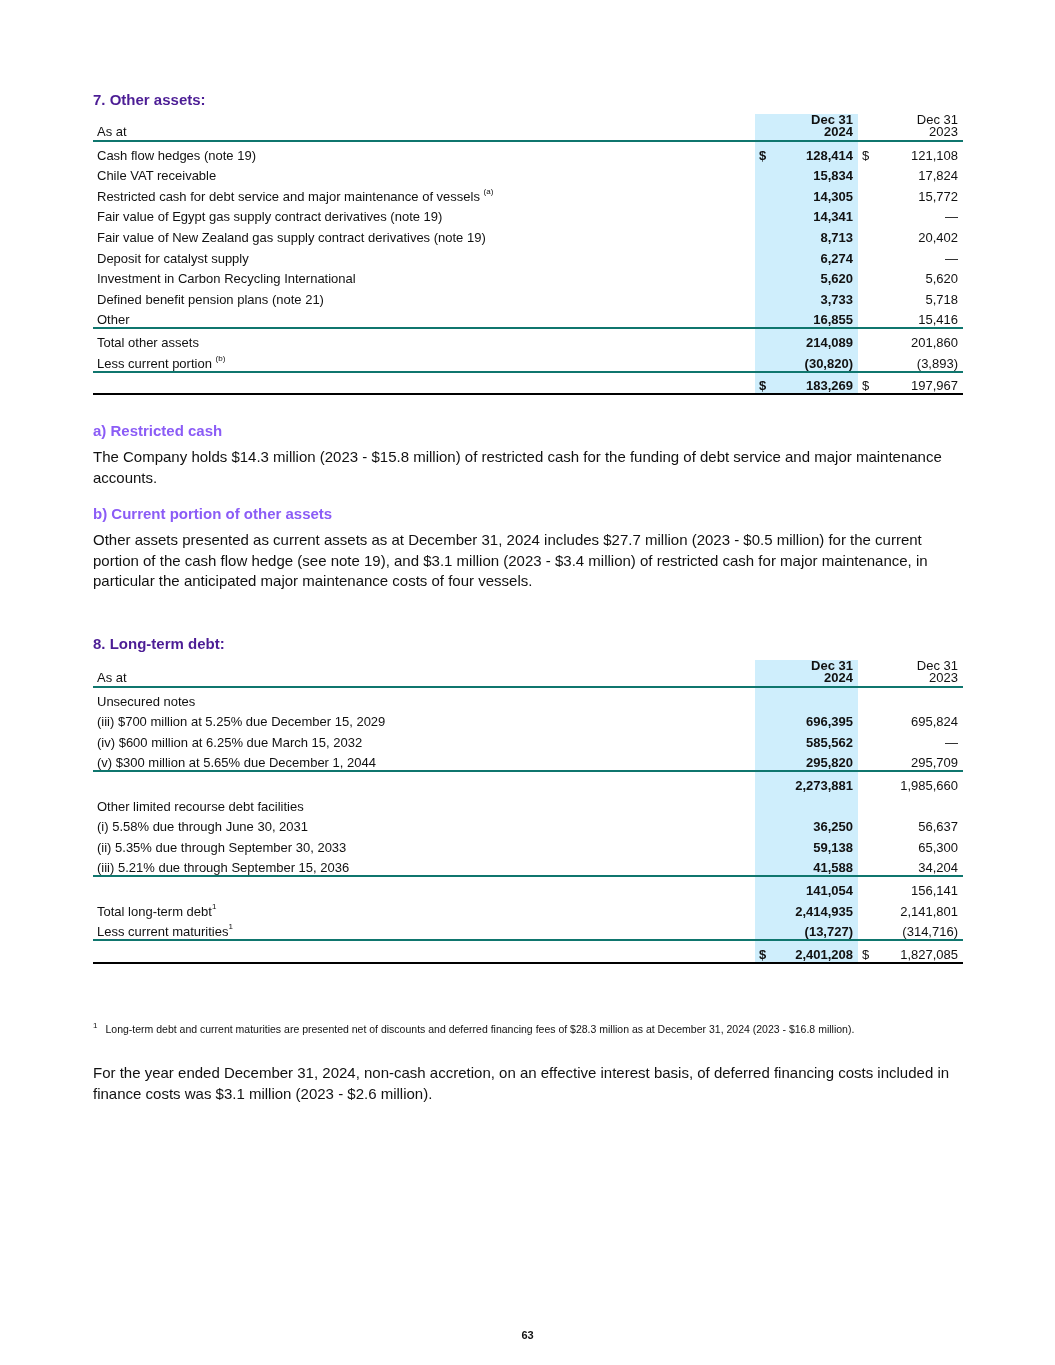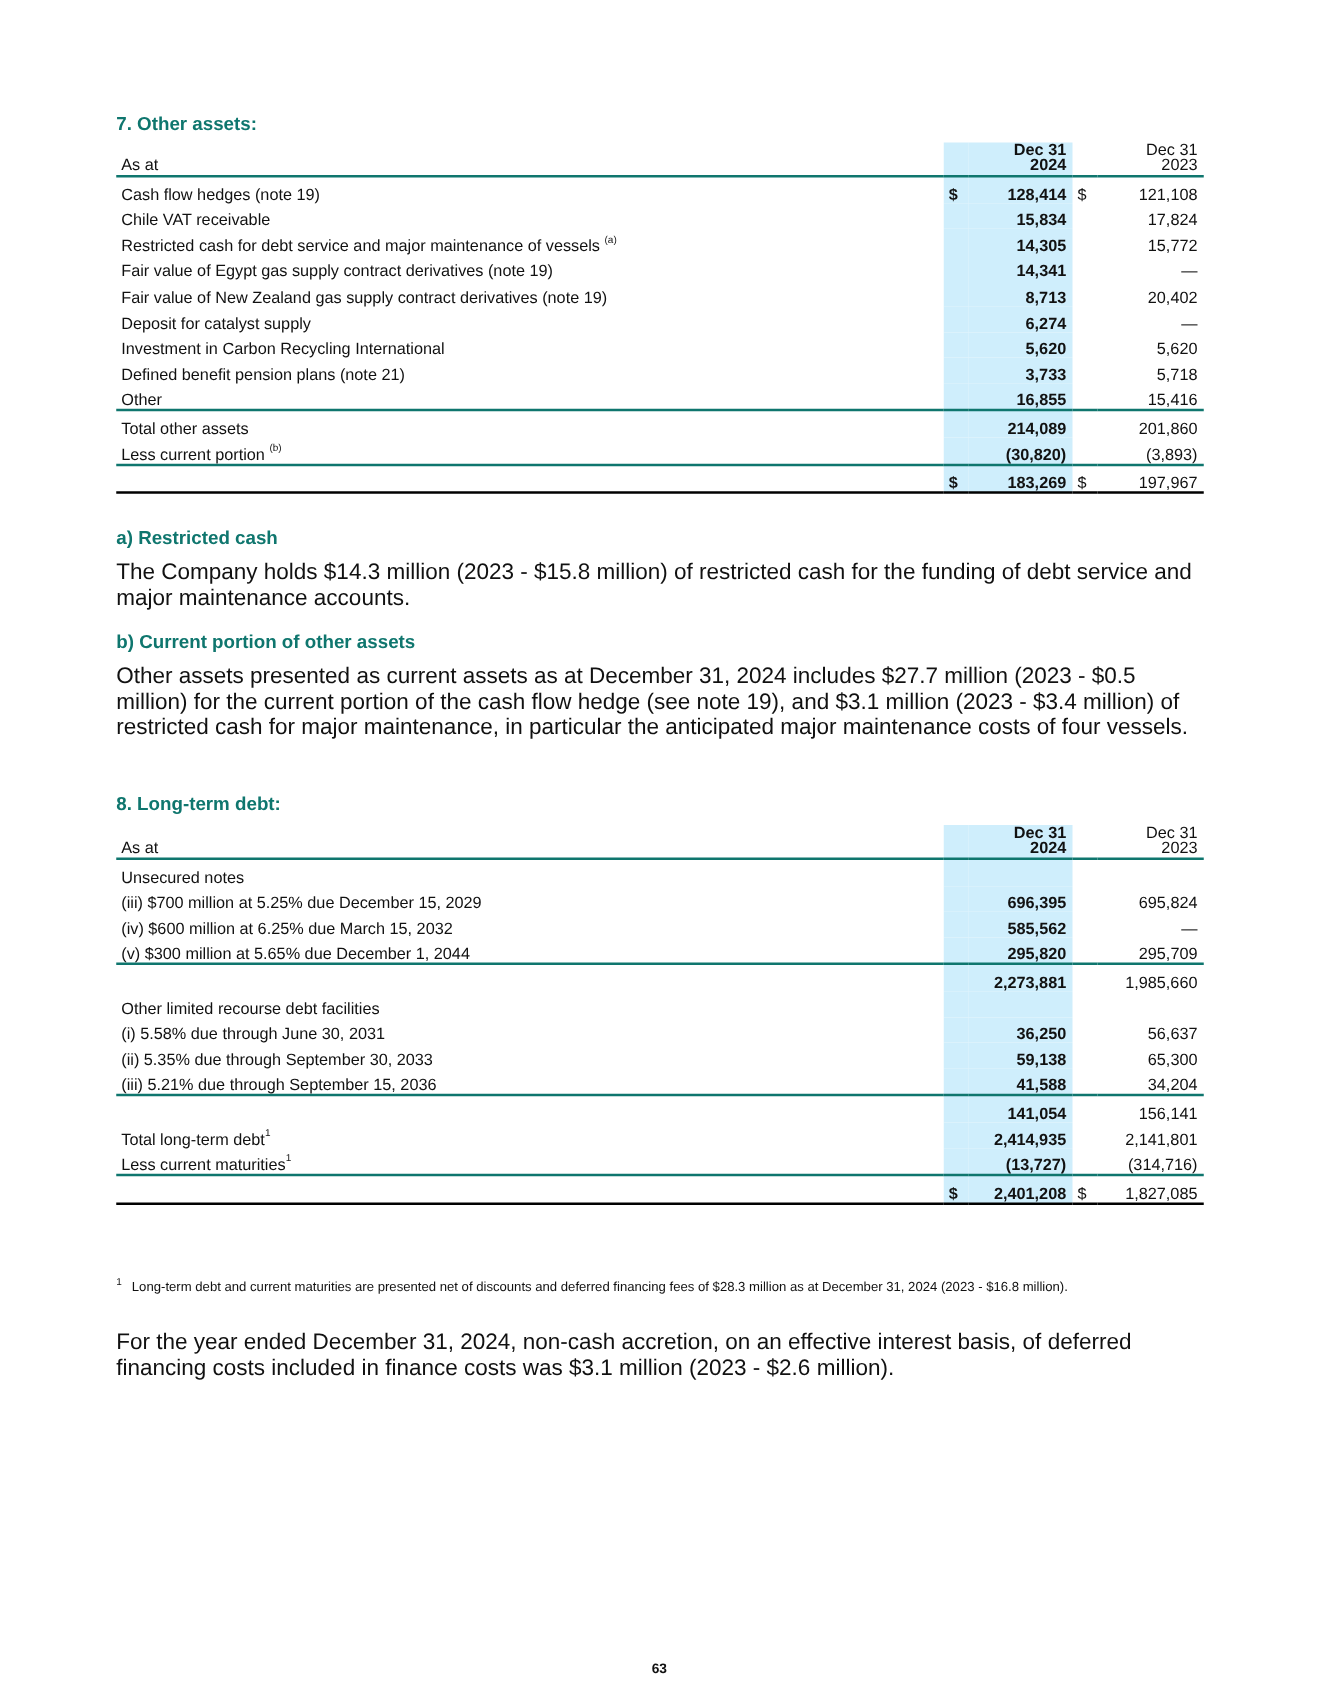--- a/index.html
+++ b/index.html
@@ -1,20 +1,20 @@
 <!DOCTYPE html>
 <html><head>
 <meta charset="utf-8">
 <style>
   html, body { margin: 0; padding: 0; background: #ffffff; }
   body { width: 1055px; height: 1365px; position: relative; font-family: "Liberation Sans", sans-serif; color: #111; }
   .page { position: absolute; left: 93px; top: 0; width: 870px; }
-  .section-title { color: #0f766e; font-weight: bold; font-size: 15px; margin: 0; position: absolute; left: 0; }
-  .sub-title { color: #0f766e; font-weight: bold; font-size: 15px; margin: 0; position: absolute; left: 0; }
-  .para { font-size: 18px; line-height: 20.5px; margin: 0; position: absolute; left: 0; width: 870px; }
+  .section-title { color: #4c1d95; font-weight: bold; font-size: 15px; margin: 0; position: absolute; left: 0; }
+  .sub-title { color: #8b5cf6; font-weight: bold; font-size: 15px; margin: 0; position: absolute; left: 0; }
+  .para { font-size: 15px; line-height: 20.5px; margin: 0; position: absolute; left: 0; width: 870px; }
   .footnote { font-size: 10.5px; position: absolute; left: 0; width: 870px; }
   .footnote sup { font-size: 8px; margin-right: 8px; }
   table.fin { position: absolute; left: 0; width: 870px; border-collapse: collapse; font-size: 13px; }
   table.fin td { padding: 0; height: 20.6px; vertical-align: bottom; white-space: nowrap; }
   table.fin col.c-label { width: 662px; }
   table.fin col.c-cur1 { width: 20px; }
   table.fin col.c-v1 { width: 83px; }
   table.fin col.c-cur2 { width: 20px; }
   table.fin col.c-v2 { width: 85px; }
   .hl { background: #cfeefc; }

